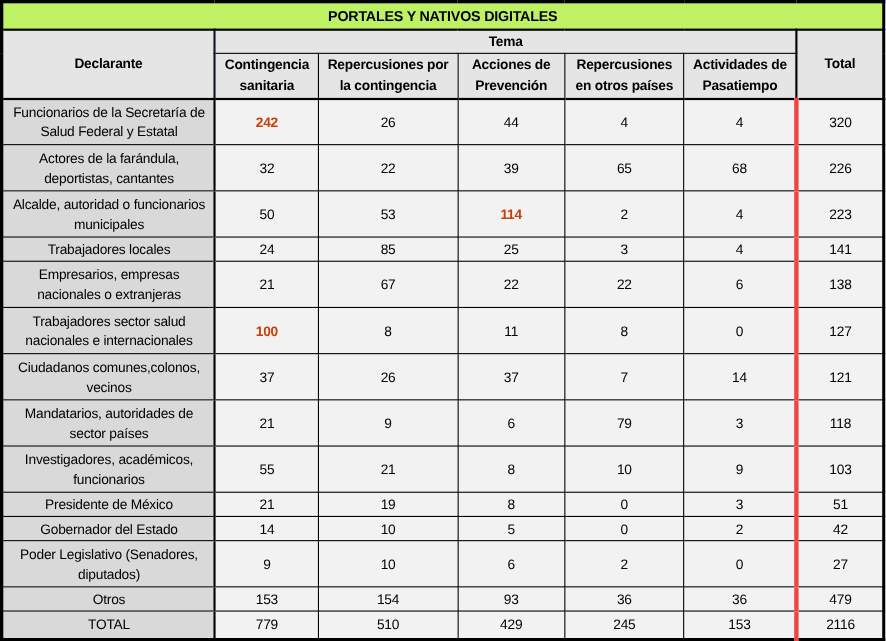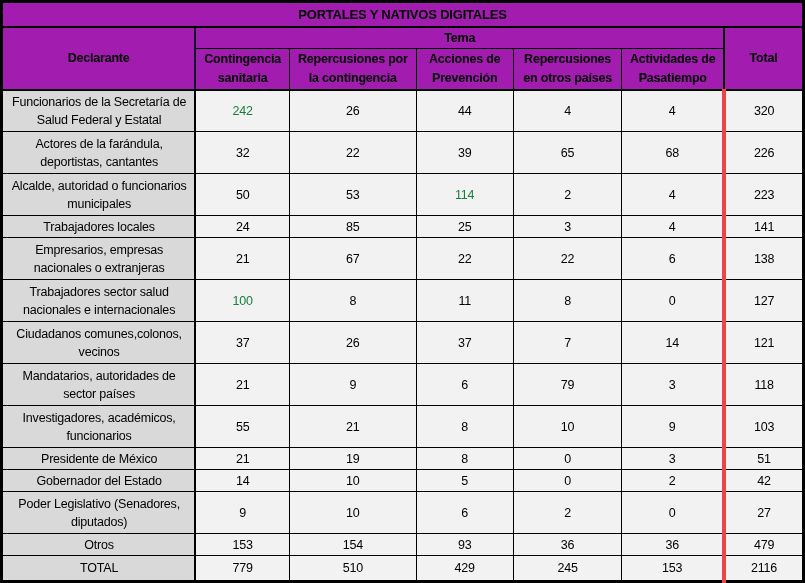--- a/index.html
+++ b/index.html
@@ -18,31 +18,31 @@
   }
   th, td {
     border: 1px solid #000;
     overflow: hidden;
     padding: 1px 3px;
     vertical-align: middle;
   }
   
   tr.title-row { height: 25px; }
   th.title-cell {
-    background: #a21caf;
+    background: #bef264;
     font-size: 13px;
     font-weight: bold;
     text-align: center;
     border-bottom: 2px solid #000;
   }
   
   tr.tema-row { height: 22px; }
   tr.sub-row { height: 41px; }
   th.hdr {
-    background: #a21caf;
+    background: #e5e5e5;
     font-size: 12.5px;
     font-weight: bold;
     text-align: center;
     line-height: 1.5;
   }
   tr.sub-row th { border-bottom: 2px solid #000; }
   th.declarante { border-right: 2px solid #0f172a; border-bottom: 2px solid #000; }
   th.total-hdr  { border-left: 2px solid #000; border-bottom: 2px solid #000; }
   
   tr.h2 { height: 42px; }
@@ -55,21 +55,21 @@
     border-right: 2px solid #000;
     line-height: 1.45;
     padding-left: 4px;
   }
   td.num {
     background: #f2f2f2;
     font-size: 12.5px;
     text-align: center;
   }
   td.total-cell { border-left: 4px solid #ef4444; }
-  td.red { color: #15803d; font-weight: normal; }
+  td.red { color: #c2410c; font-weight: bold; }
 </style>
 </head>
 <body>
 
 <table class="main">
   <colgroup>
     <col style="width:193px">
       <col style="width:94px">
       <col style="width:126px">
     <col style="width:97px">

